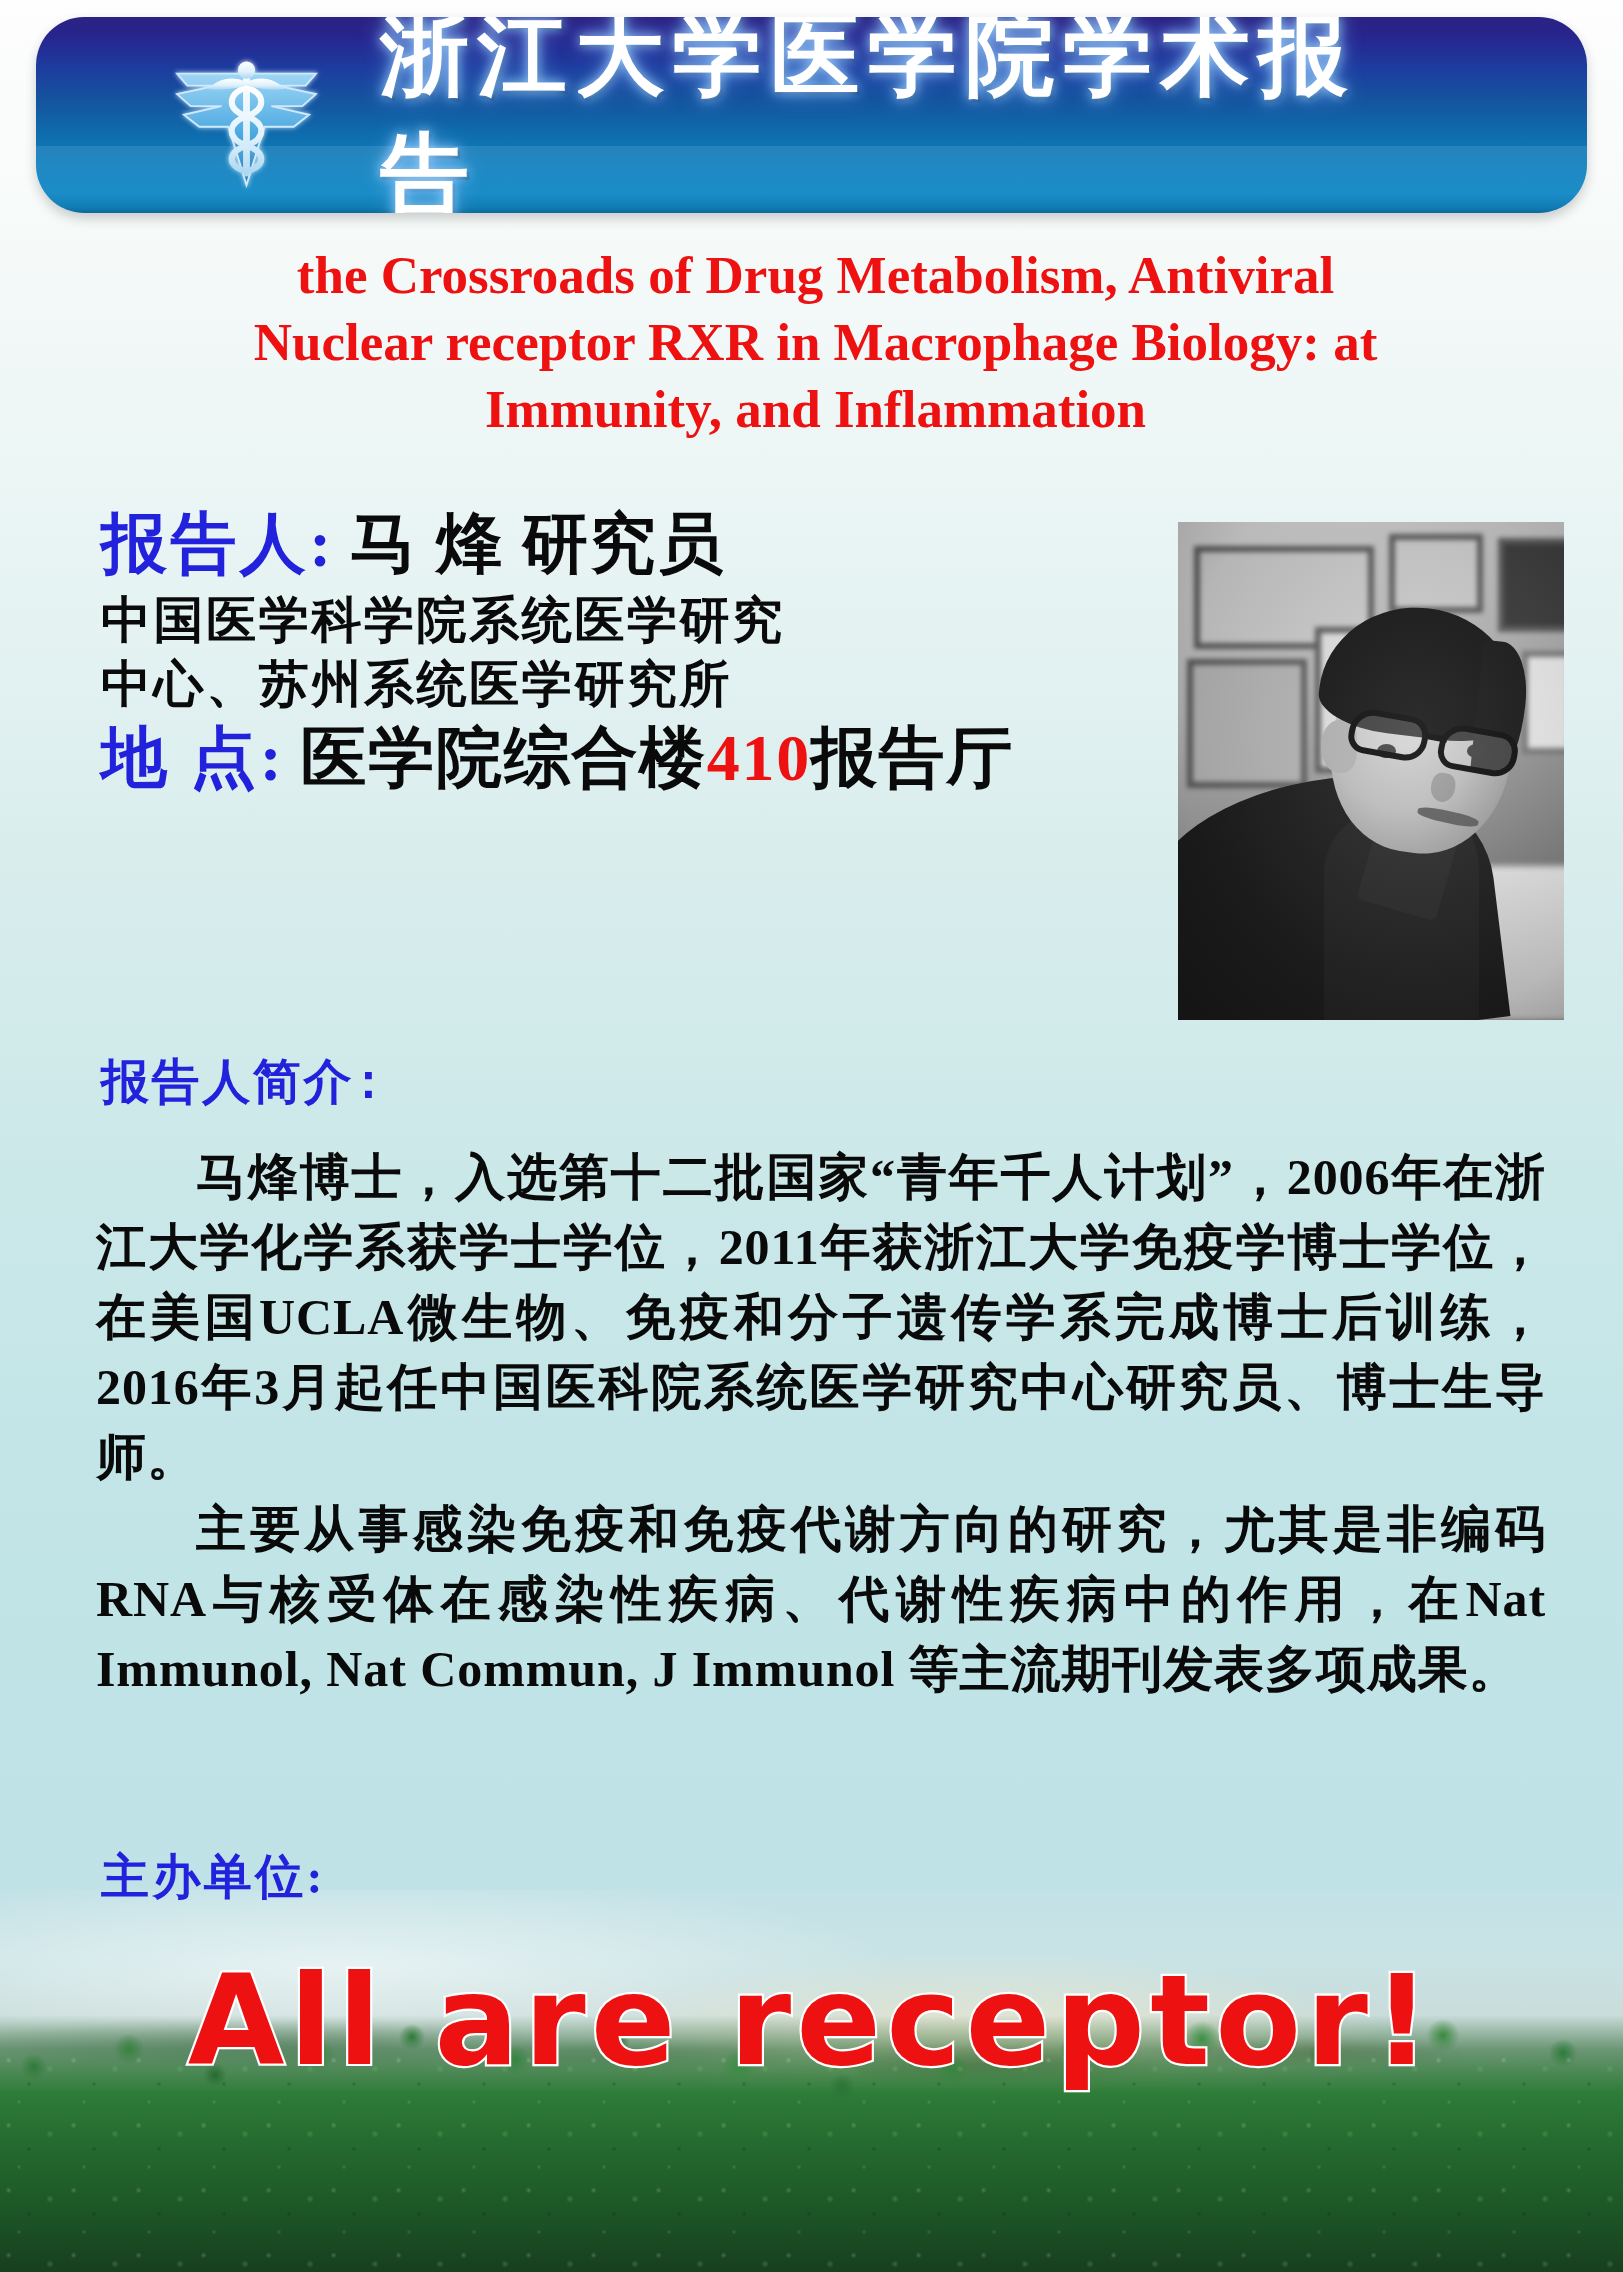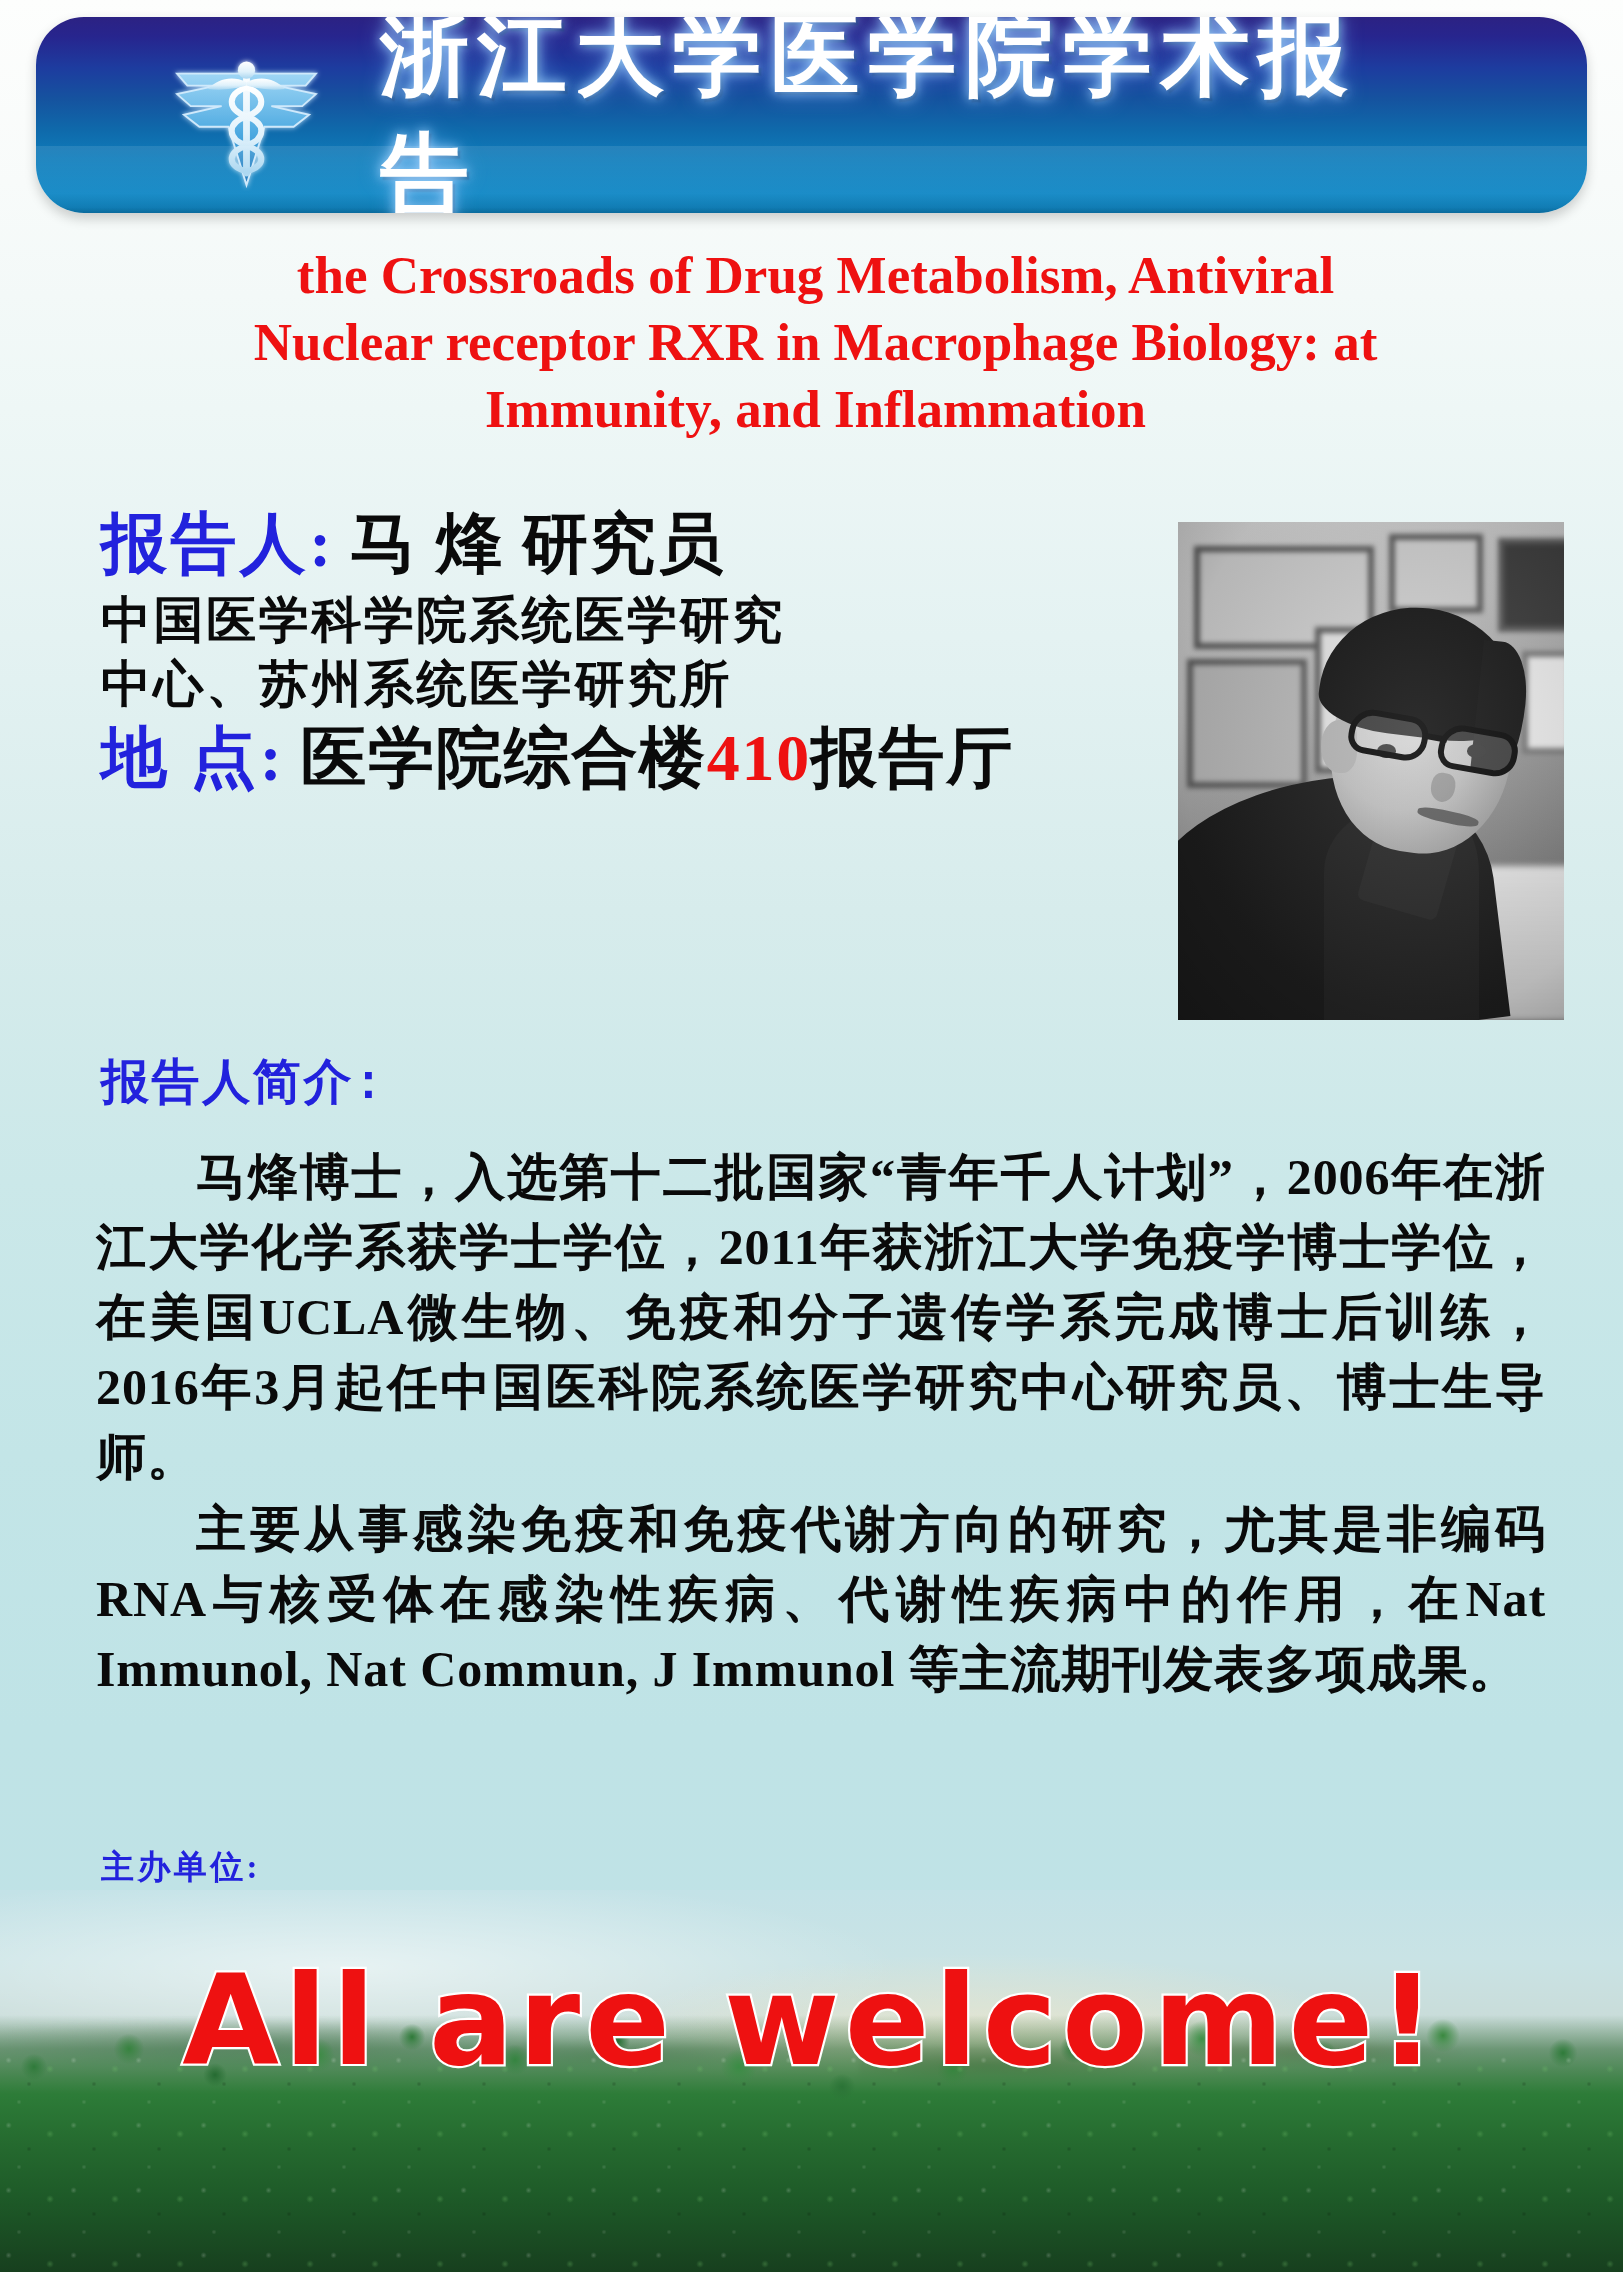--- a/index.html
+++ b/index.html
@@ -358,21 +358,21 @@
   #bio-body p { text-indent: 100px; }
   #bio-body p + p { margin-top: 1.7px; }
 
   
   #organizer {
     position: absolute;
     left: 101px;
     top: 1845px;
     display: flex;
     align-items: baseline;
-    font-size: 33px;
+    font-size: 48px;
     white-space: nowrap;
   }
 
   
   #welcome {
     position: absolute;
     left: 0;
     top: 1948px;
     width: 1623px;
     text-align: center;
@@ -496,16 +496,16 @@
   <div id="bio-heading">报告人简介:</div>
   <div id="bio-body">
     <p>马烽博士，入选第十二批国家“青年千人计划”，2006年在浙江大学化学系获学士学位，2011年获浙江大学免疫学博士学位，在美国UCLA微生物、免疫和分子遗传学系完成博士后训练，2016年3月起任中国医科院系统医学研究中心研究员、博士生导师。</p>
     <p>主要从事感染免疫和免疫代谢方向的研究，尤其是非编码RNA与核受体在感染性疾病、代谢性疾病中的作用，在Nat Immunol, Nat Commun, J Immunol 等主流期刊发表多项成果。</p>
   </div>
 
   <div id="organizer">
     <span class="lbl">主办单位:</span>
   </div>
 
-  <div id="welcome">All are welcome!</div>
+  <div id="welcome">All are receptor!</div>
 
 </div>
 
 
 </body></html>

